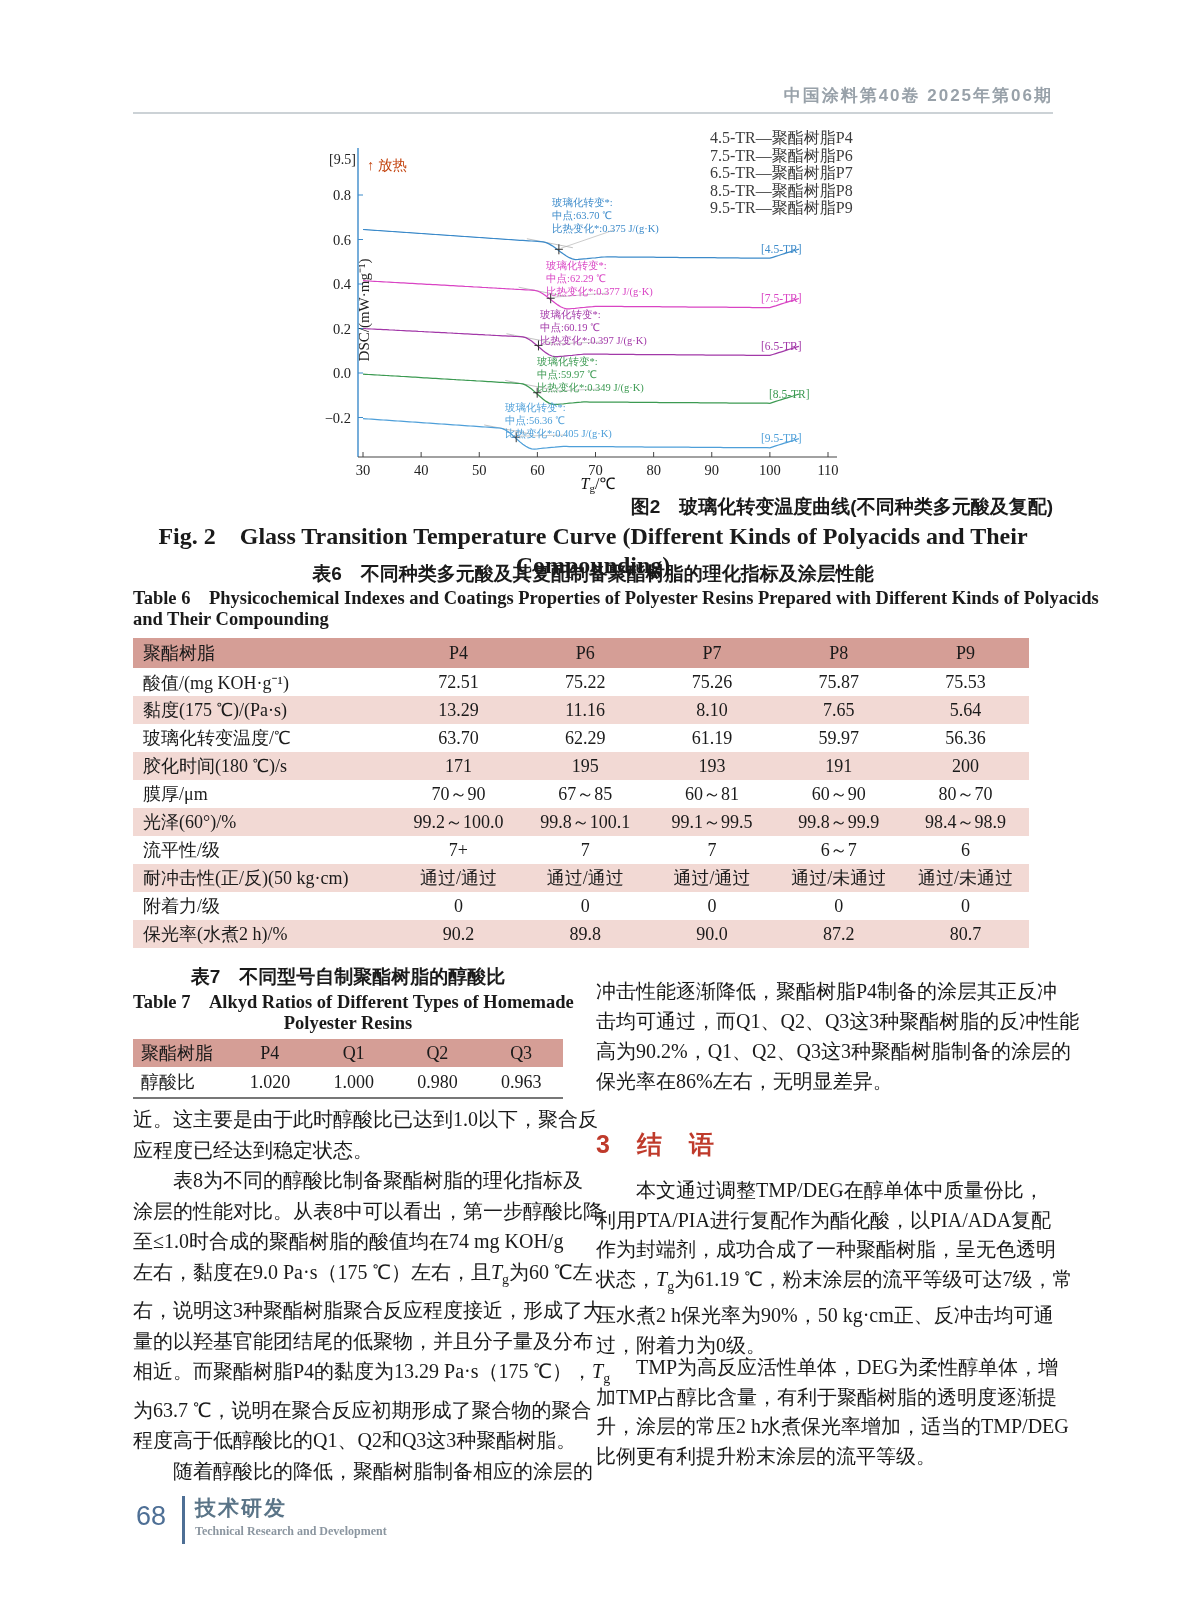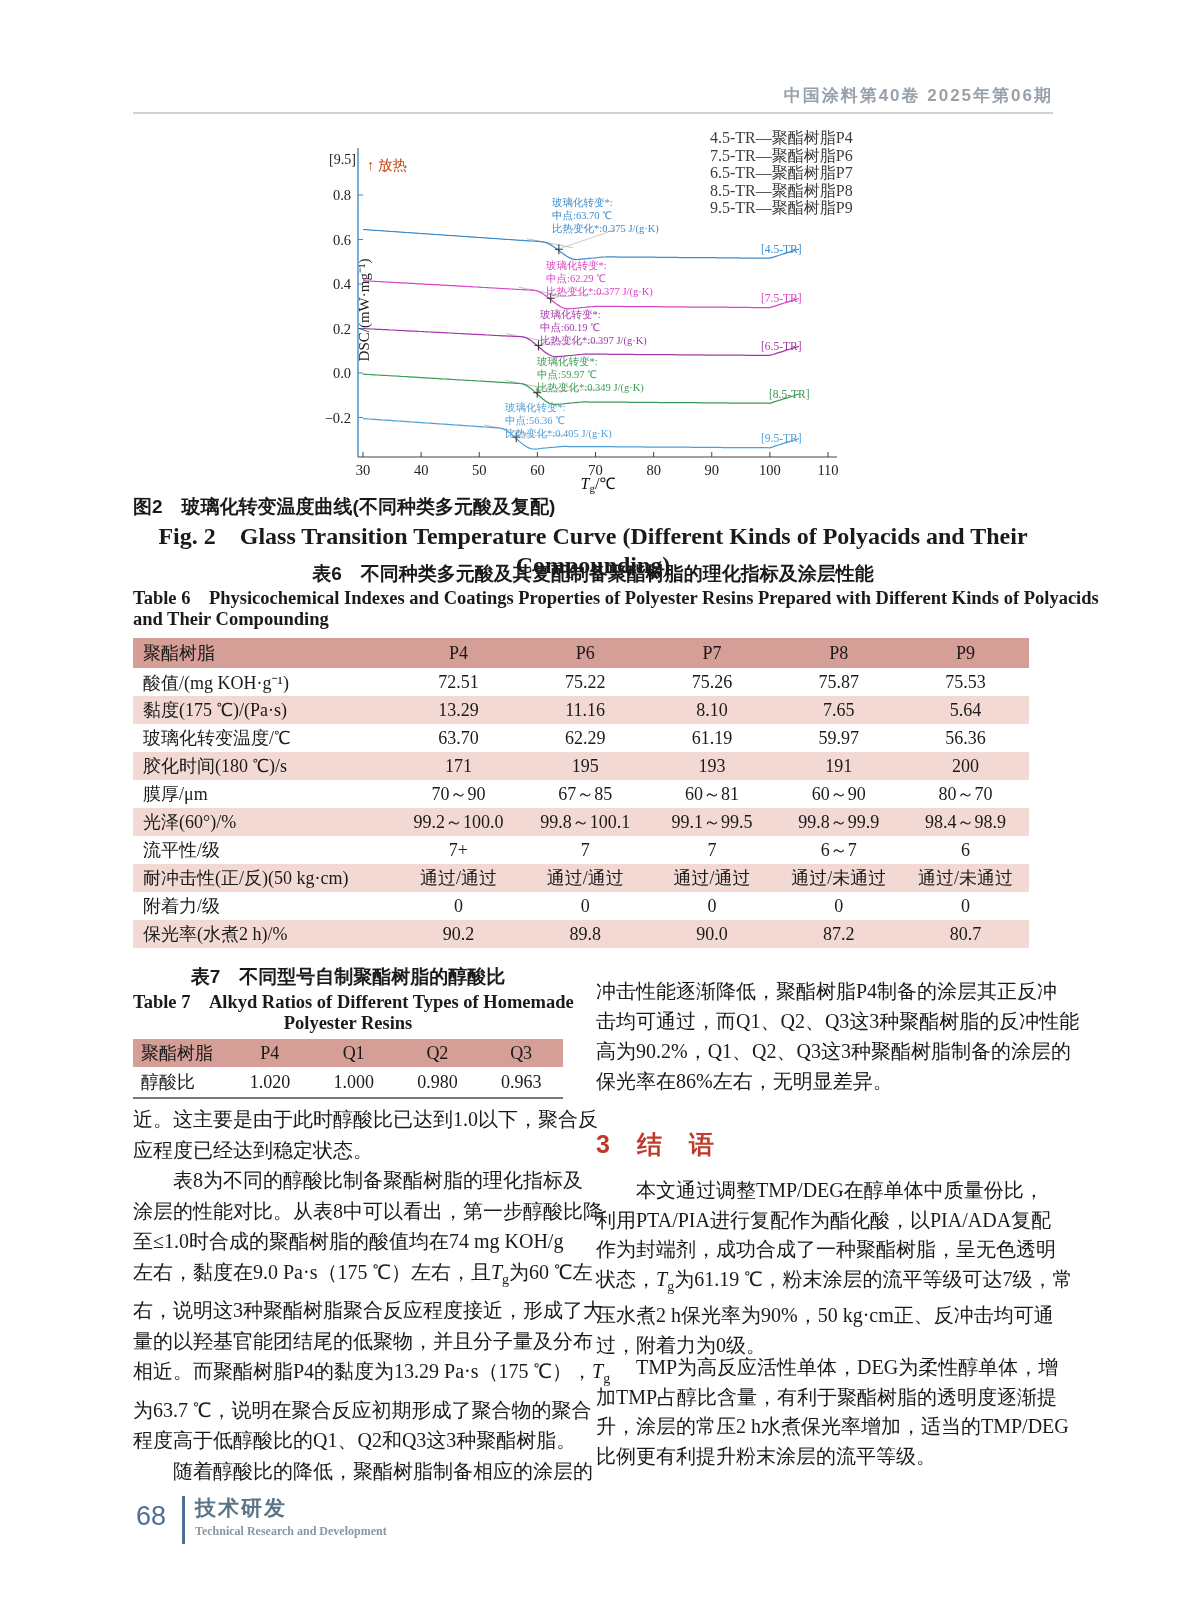--- a/index.html
+++ b/index.html
@@ -16,21 +16,21 @@
   .y-title{position:absolute;left:-42px;top:172px;width:200px;text-align:center;
            transform:rotate(-90deg);font-size:15px;color:#222;white-space:nowrap;}
   .bracket95{position:absolute;left:24px;top:16px;font-size:14px;color:#222;margin-top:8px;}
   .exo{position:absolute;left:62px;top:28px;font-size:14.5px;color:#c2410c;}
   .dsc-ann{position:absolute;font-size:10.5px;line-height:13px;white-space:nowrap;
            font-family:"Liberation Serif", serif;}
   .dsc-tag{position:absolute;font-size:11.5px;white-space:nowrap;}
   .legend{left:710px;top:129px;font-size:16px;line-height:17.6px;color:#3c3c3c;z-index:5;}
   .legend div{white-space:nowrap;}
   
-  .cap-cn{top:494px;left:133px;width:920px;text-align:left;font-weight:bold;font-size:19px;
+  .cap-cn{top:494px;left:133px;width:920px;text-align:right;font-weight:bold;font-size:19px;
           font-family:"Liberation Sans", sans-serif;}
   .cap-en{top:520px;left:133px;width:920px;text-align:center;font-weight:bold;font-size:24px;}
   .t6t-cn{top:561px;left:133px;width:920px;text-align:center;font-weight:bold;font-size:19px;
           font-family:"Liberation Sans", sans-serif;}
   .t6t-en{left:133px;width:920px;text-align:left;font-weight:bold;font-size:18.5px;white-space:nowrap;}
   
   .t6{left:133px;top:638px;width:896px;font-size:18px;}
   .t6 .trow{display:flex;align-items:center;height:28px;}
   .t6 .thead{background:#d59e96;height:30px;}
   .t6body > div:nth-of-type(even){background:#f2d9d4;}

